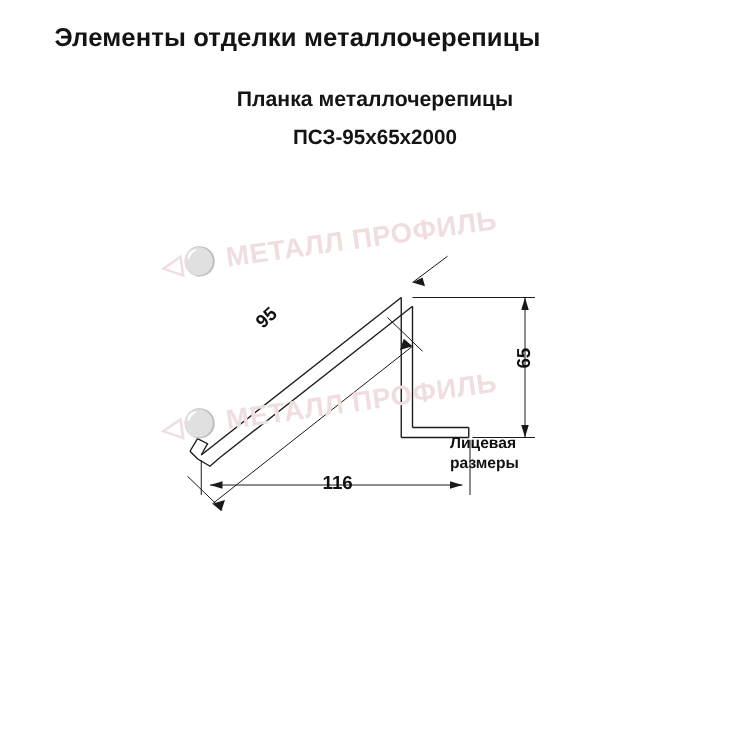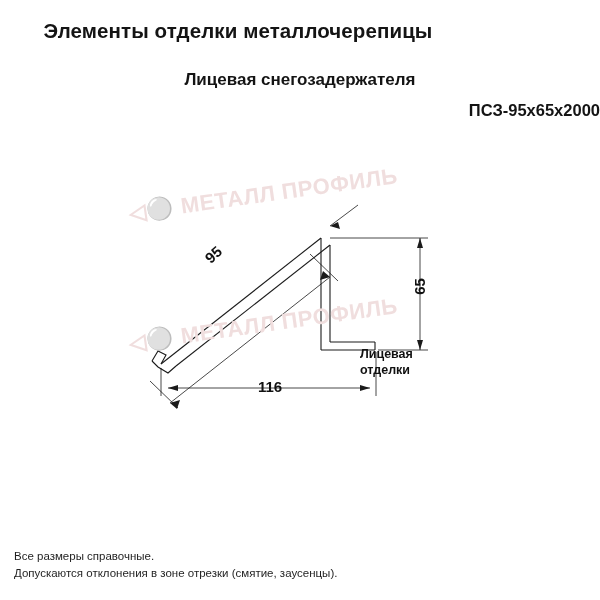--- a/index.html
+++ b/index.html
@@ -45,21 +45,20 @@
     font-weight: bold;
     line-height: 24px;
     color: #141414;
   }
   .product-code {
     font-size: 16.5px;
     font-weight: bold;
     line-height: 24px;
     margin-top: 6px;
     color: #141414;
-    text-align: right;
   }
   .drawing {
     position: absolute;
     top: 150px;
     left: 0;
     width: 476px;
     height: 280px;
   }
   .footer {
     position: absolute;
@@ -137,21 +136,21 @@
 </head>
 <body>
 
 <div class="page">
 
   <div class="title-block">
     <div class="main-title">Элементы отделки металлочерепицы</div>
   </div>
 
   <div class="subtitle-block">
-    <div class="subtitle">Лицевая снегозадержателя</div>
+    <div class="subtitle">Планка металлочерепицы</div>
     <div class="product-code">ПСЗ-95х65х2000</div>
   </div>
 
   <div class="drawing">
     <svg width="600" height="280" viewBox="0 0 600 280">
       <g fill="none" stroke="#1a1a1a" stroke-width="1.1" stroke-linejoin="miter" stroke-linecap="butt">
 
         <path d="M 152,211 L 158,201 L 166,205 L 161,214"></path>
         <path d="M 161,214 L 321,88"></path>
         <path d="M 321,88 L 321,200"></path>
@@ -186,33 +185,29 @@
         <polygon points="420,88 417,98 423,98"></polygon>
         <polygon points="420,200 417,190 423,190"></polygon>
         <polygon points="168,238 178,235 178,241"></polygon>
         <polygon points="370,238 360,235 360,241"></polygon>
         <polygon points="330,76 338,72 340,79"></polygon>
       </g>
     </svg>
 
     <div class="face-label">
       <div>Лицевая</div>
-      <div>отделки</div>
+      <div>размеры</div>
     </div>
   </div>
 
   <div class="label label-95">95</div>
   <div class="label label-65">65</div>
   <div class="label label-116">116</div>
 
   <div class="watermark wm1">
     <span class="wm-mark">◁⚪</span><span>МЕТАЛЛ ПРОФИЛЬ</span>
   </div>
   <div class="watermark wm2">
     <span class="wm-mark">◁⚪</span><span>МЕТАЛЛ ПРОФИЛЬ</span>
   </div>
 
-  <div class="footer">
-    <div class="footer-line">Все размеры справочные.</div>
-    <div class="footer-line">Допускаются отклонения в зоне отрезки (смятие, заусенцы).</div>
-  </div>
 
 </div>
 
 </body></html>

